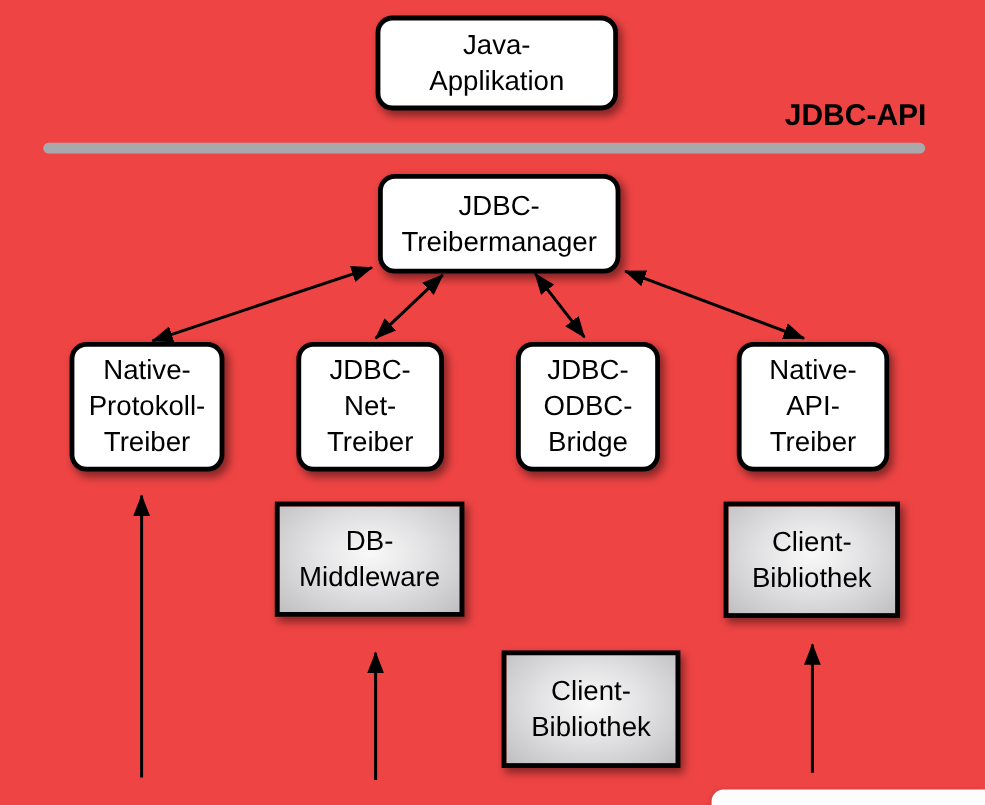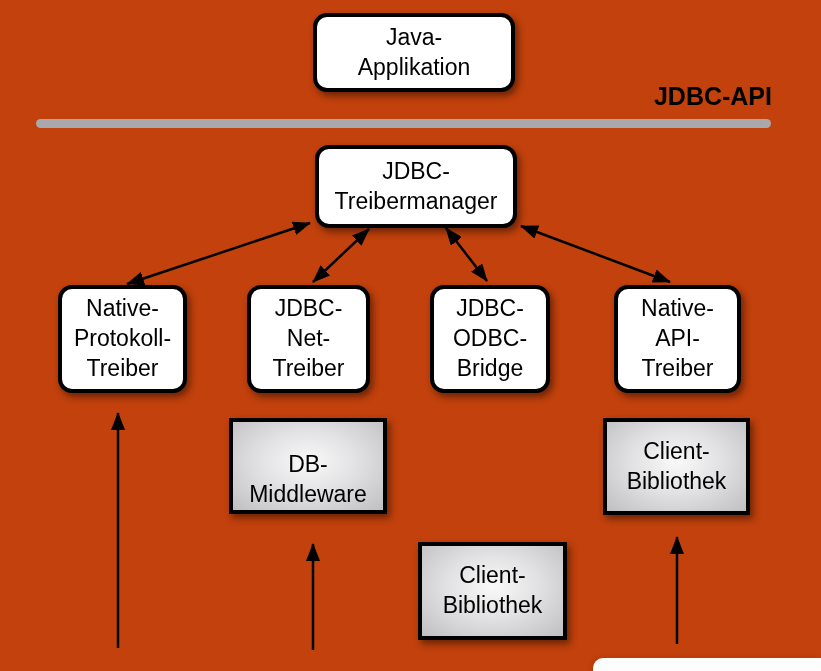--- a/index.html
+++ b/index.html
@@ -5,21 +5,21 @@
   html,body{margin:0;padding:0;}
   body{
     background:#f7f7f7;
     font-family:"Liberation Sans","DejaVu Sans",sans-serif;
     color:#000;
   }
   #stage{
     position:relative;
     width:821px;height:671px;
     overflow:hidden;
-    background:#c2410c;
+    background:#ef4444;
   }
   .box{
     position:absolute;
     box-sizing:border-box;
     border:4px solid #000;
     display:flex;
     align-items:center;
     justify-content:center;
     text-align:center;
     font-size:23px;
@@ -119,21 +119,21 @@
     <span>JDBC-
 ODBC-
 Bridge</span>
   </div>
   <div class="box white" style="left:614px;top:285px;width:127px;height:108px;">
     <span>Native-
 API-
 Treiber</span>
   </div>
 
-  <div class="box gray" style="left:229px;top:418px;width:158px;height:96px;align-items:flex-end;">
+  <div class="box gray" style="left:229px;top:418px;width:158px;height:96px;">
     <span>DB-
 Middleware</span>
   </div>
   <div class="box gray" style="left:603px;top:418px;width:147px;height:97px;">
     <span>Client-
 Bibliothek</span>
   </div>
   <div class="box gray" style="left:418px;top:542px;width:149px;height:98px;">
     <span>Client-
 Bibliothek</span>

